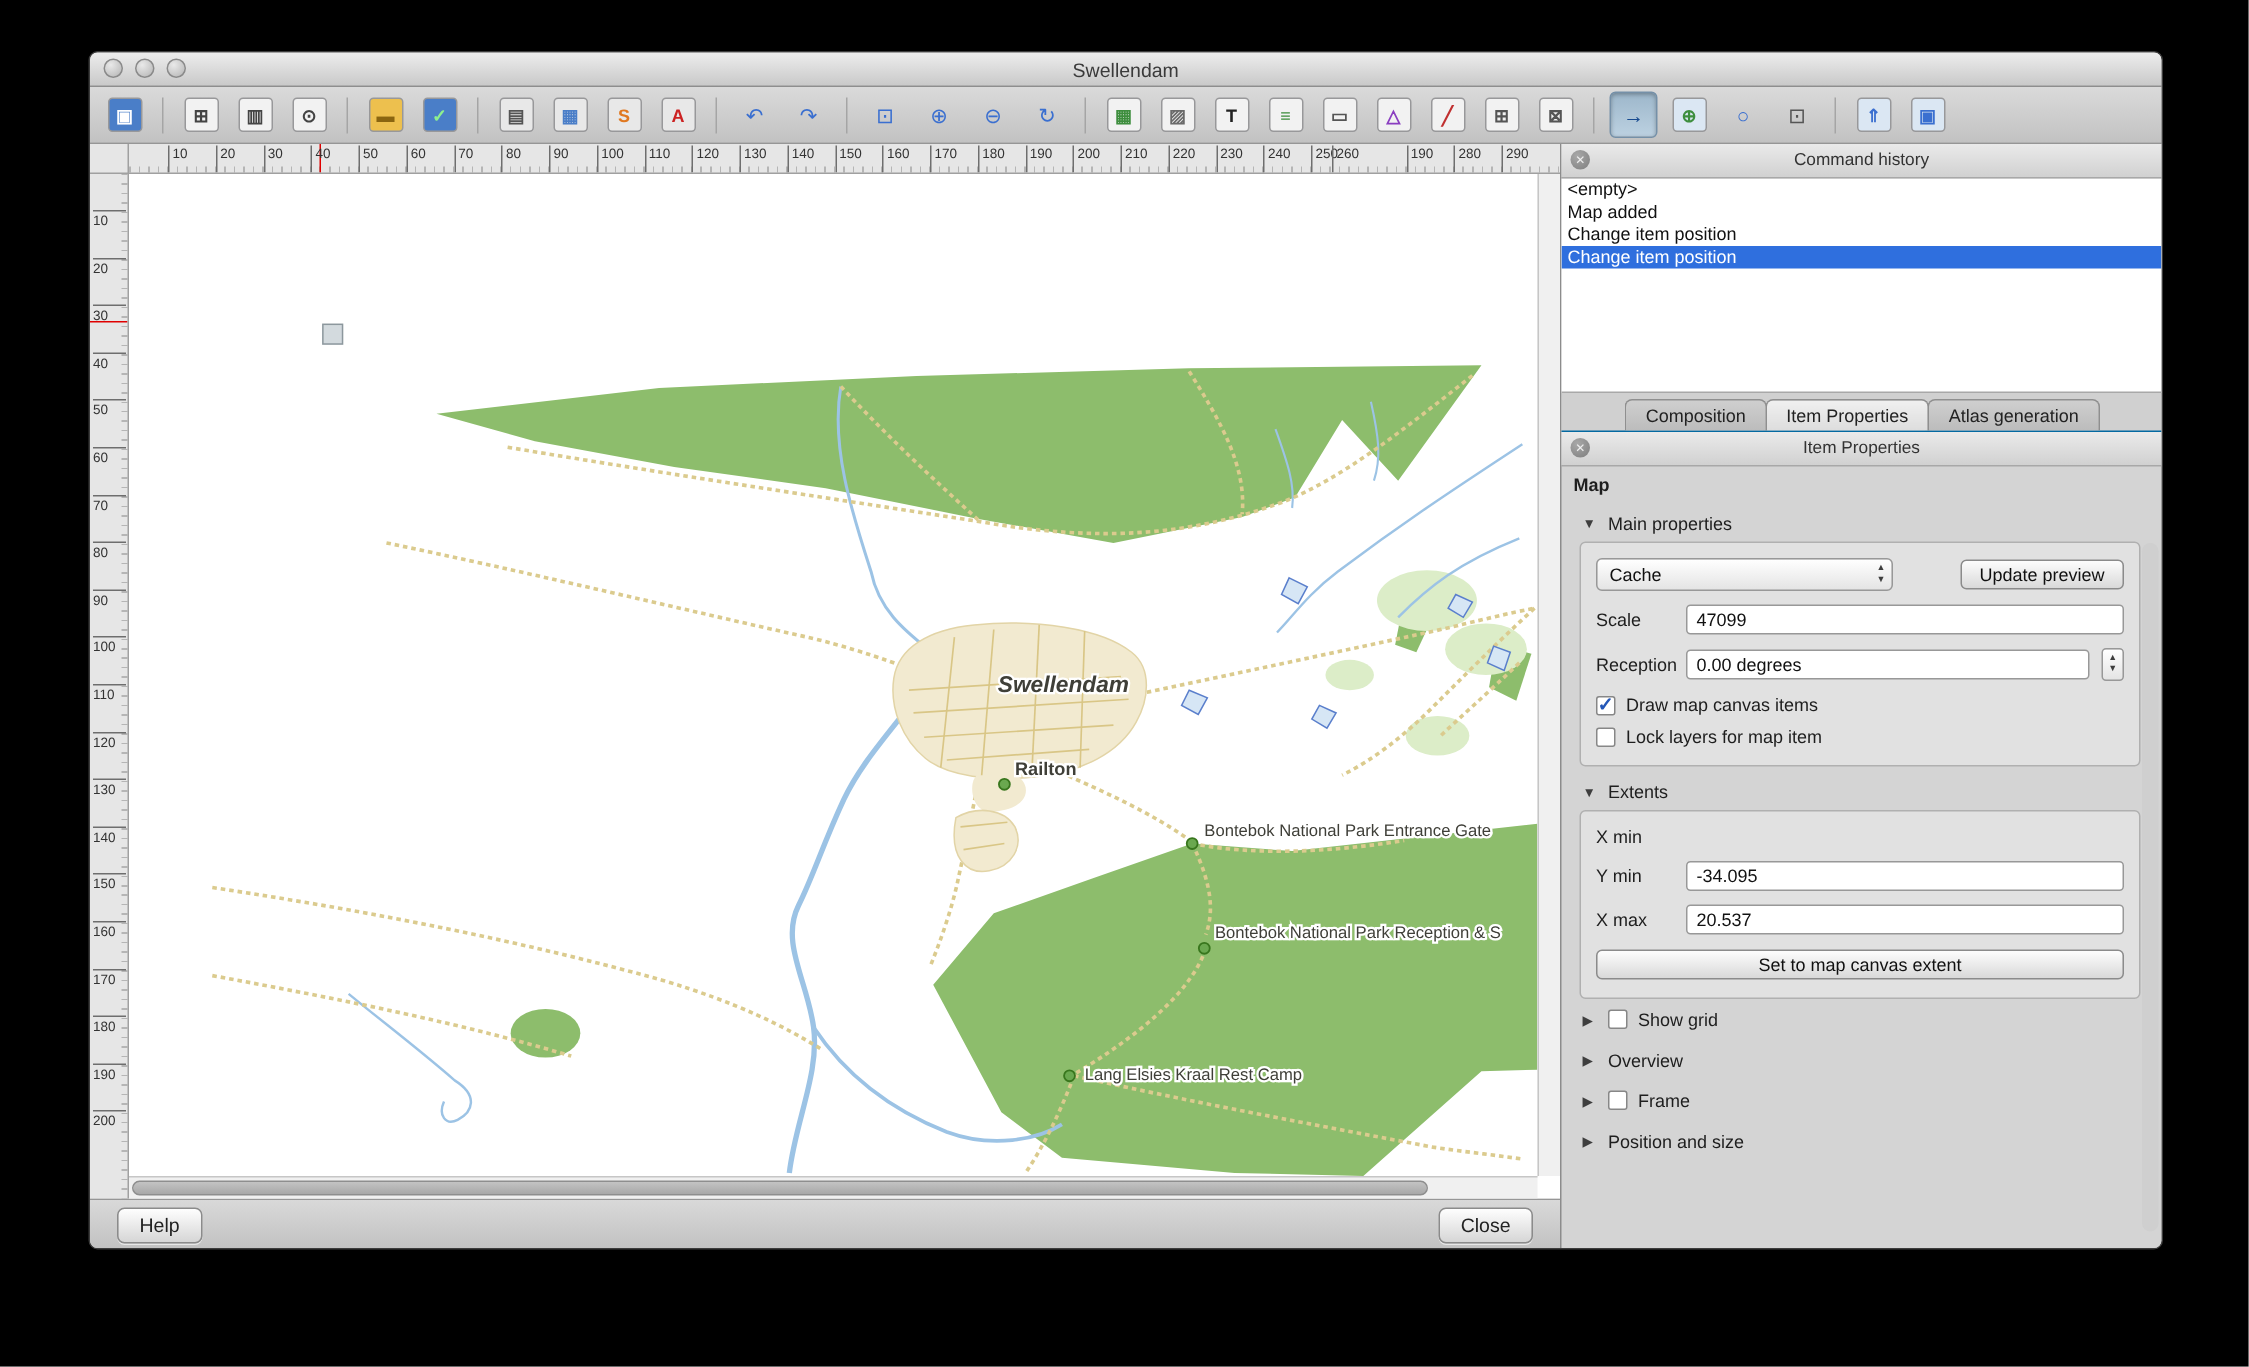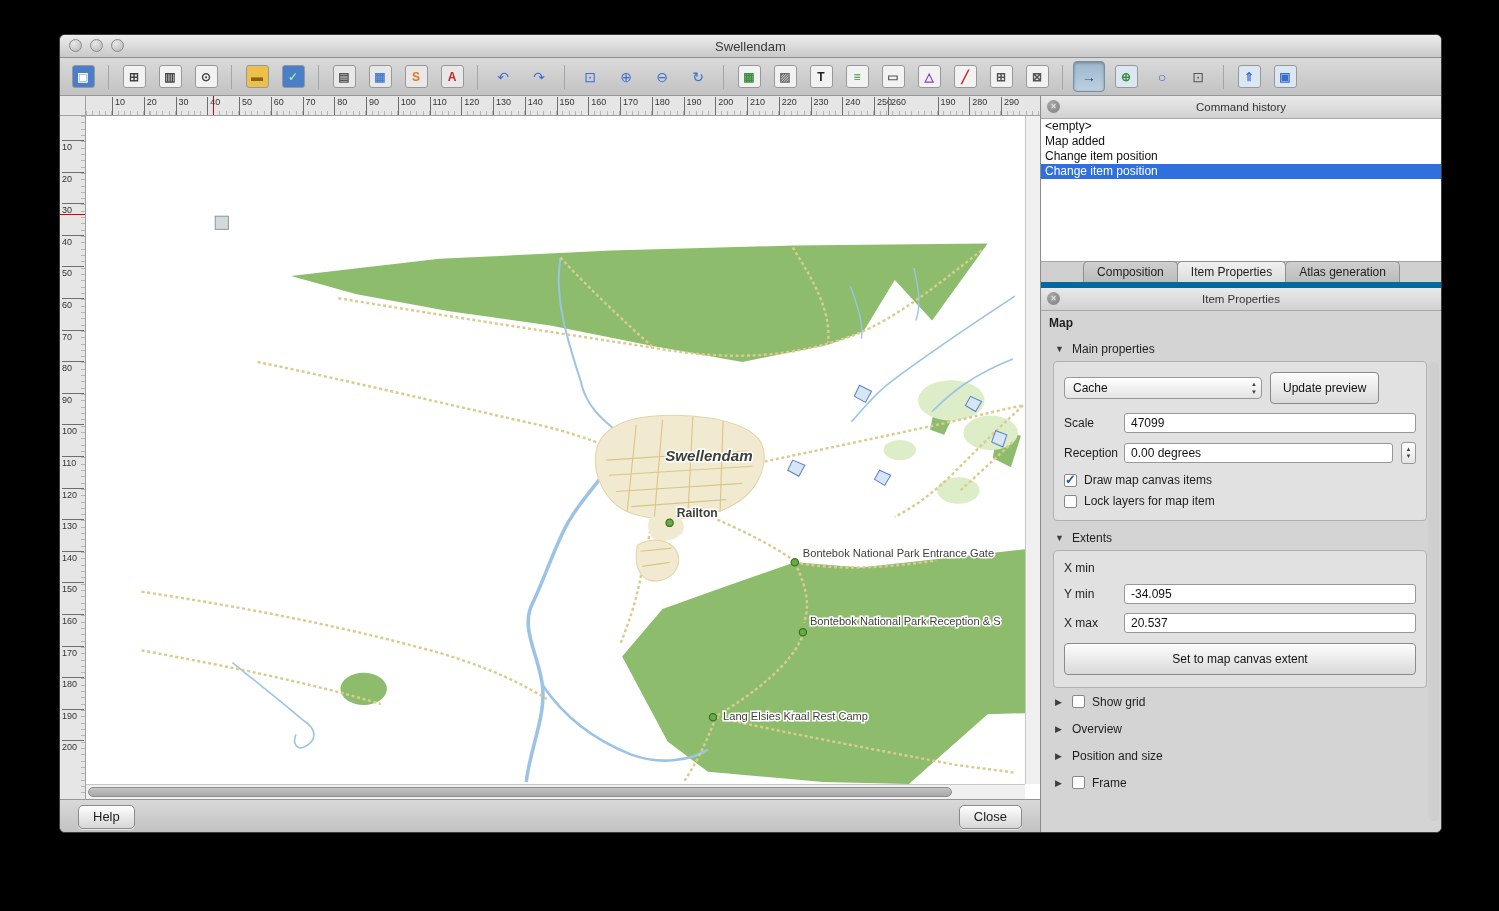--- a/index.html
+++ b/index.html
@@ -36,38 +36,38 @@
   .bottombar{grid-row:3;grid-column:1 / 3;background:linear-gradient(#d9d9d9,#c1c1c1);border-top:1px solid #969696;display:flex;align-items:center;justify-content:space-between;padding:0 18px;box-sizing:border-box;}
   .macbtn{height:22px;border-radius:5px;background:linear-gradient(#fefefe,#d6d6d6);border:1px solid #8b8b8b;font-size:13px;color:#222;display:flex;align-items:center;justify-content:center;padding:0 14px;box-shadow:0 1px 0 rgba(255,255,255,.6);}
   
   .right{flex:1;background:#d4d4d4;border-left:1px solid #8c8c8c;display:flex;flex-direction:column;box-sizing:border-box;}
   .phead{height:22px;flex:0 0 auto;background:linear-gradient(#eaeaea,#d1d1d1);border-bottom:1px solid #a8a8a8;position:relative;display:flex;align-items:center;justify-content:center;font-size:11.5px;color:#333;}
   .closec{position:absolute;left:6px;top:4px;width:13px;height:13px;border-radius:50%;background:radial-gradient(circle at 35% 30%,#a8a8a8,#7e7e7e);color:#efefef;font-size:8px;display:flex;align-items:center;justify-content:center;}
   .closec::before{content:"\2715";}
   .histlist{height:142px;flex:0 0 auto;background:#fff;border-bottom:1px solid #a8a8a8;font-size:12px;color:#111;overflow:hidden;}
   .hitem{height:15px;line-height:15px;padding:0 4px;white-space:nowrap;}
   .hitem.selected{background:#2f6fde;color:#fff;}
-  .tabs{height:26px;flex:0 0 auto;display:flex;align-items:flex-end;justify-content:center;background:#d0d0d0;border-bottom:6px solid #0369a1;padding-top:3px;box-sizing:border-box;}
+  .tabs{height:26px;flex:0 0 auto;display:flex;align-items:flex-end;justify-content:center;background:#d0d0d0;border-bottom:1px solid #0369a1;padding-top:3px;box-sizing:border-box;}
   .tab{height:21px;padding:0 13px;font-size:12px;color:#222;background:linear-gradient(#cfcfcf,#bcbcbc);border:1px solid #8f8f8f;border-bottom:none;border-radius:5px 5px 0 0;display:flex;align-items:center;margin-right:-1px;box-sizing:border-box;}
   .tab.active{background:linear-gradient(#f0f0f0,#dddddd);position:relative;z-index:2;}
   .ipanel{flex:1;display:flex;flex-direction:column;overflow:hidden;position:relative;}
   .maplabel{font-size:12px;font-weight:bold;color:#1e1e1e;padding:5px 8px 2px;}
   .props{flex:1;padding:0 14px 10px 12px;position:relative;}
   .sechead{display:flex;align-items:center;gap:7px;font-size:12px;color:#1e1e1e;margin:10px 2px 5px;}
   .tri{font-size:9px;color:#3e3e3e;width:10px;}
   .tri.open::before{content:"\25BC";}
   .tri.closed::before{content:"\25B6";}
   .gbox{background:#e1e1e1;border:1px solid #b0b0b0;border-radius:4px;padding:10px 10px 12px;}
-  .row{display:flex;align-items:center;gap:8px;margin-bottom:9px;}
+  .row{display:flex;align-items:center;gap:8px;margin-bottom:9px;justify-content:space-between;}
   .row:last-child{margin-bottom:0;}
   .combo{flex:0 0 198px;height:22px;background:linear-gradient(#ffffff,#e4e4e4);border:1px solid #989898;border-radius:4px;display:flex;align-items:center;font-size:12px;color:#111;padding-left:8px;position:relative;box-sizing:border-box;}
   .arrows{position:absolute;right:4px;top:2px;display:flex;flex-direction:column;font-size:6px;color:#3e3e3e;line-height:8px;}
   .arrows::before{content:"\25B2";}
   .arrows::after{content:"\25BC";}
-  .pushbtn{height:32px;background:linear-gradient(#fdfdfd,#d9d9d9);border:1px solid #8b8b8b;border-radius:4px;font-size:12px;color:#111;display:flex;align-items:center;justify-content:center;padding:0 12px;box-sizing:border-box;}
+  .pushbtn{height:20px;background:linear-gradient(#fdfdfd,#d9d9d9);border:1px solid #8b8b8b;border-radius:4px;font-size:12px;color:#111;display:flex;align-items:center;justify-content:center;padding:0 12px;box-sizing:border-box;}
   .flabel{width:52px;font-size:12px;color:#1e1e1e;flex:0 0 auto;}
   .tinput{flex:1;height:20px;background:#fff;border:1px solid #989898;border-radius:3px;font-size:12px;display:flex;align-items:center;padding:0 6px;color:#111;box-sizing:border-box;}
   .spin{width:15px;height:22px;border:1px solid #989898;border-radius:3px;background:linear-gradient(#fff,#e4e4e4);display:flex;flex-direction:column;align-items:center;justify-content:center;font-size:6px;color:#3e3e3e;line-height:7px;box-sizing:border-box;flex:0 0 auto;}
   .spin::before{content:"\25B2";}
   .spin::after{content:"\25BC";}
   .cbrow{display:flex;align-items:center;gap:7px;margin-top:7px;font-size:12px;color:#1e1e1e;}
   .cb{width:13px;height:13px;background:#fff;border:1px solid #878787;border-radius:2px;position:relative;box-sizing:border-box;flex:0 0 auto;}
   .cb.checked::after{content:"\2713";position:absolute;left:0px;top:-3px;font-size:13px;font-weight:bold;color:#2457b8;}
   .widebtn{width:100%;margin-top:10px;}
   .crow{display:flex;align-items:center;gap:7px;height:27px;font-size:12px;color:#1e1e1e;margin-left:2px;}
@@ -421,26 +421,26 @@
             <span class="tri closed"></span>
             <div class="cb"></div>
             <span>Show grid</span>
           </div>
           <div class="crow">
             <span class="tri closed"></span>
             <span>Overview</span>
           </div>
           <div class="crow">
             <span class="tri closed"></span>
-            <span>Position and size</span>
+            <div class="cb"></div>
+            <span>Frame</span>
           </div>
           <div class="crow">
             <span class="tri closed"></span>
-            <div class="cb"></div>
-            <span>Frame</span>
+            <span>Position and size</span>
           </div>
 
           <div class="pscroll"></div>
         </div>
       </div>
     </div>
   </div>
 </div>
 
 </body></html>

